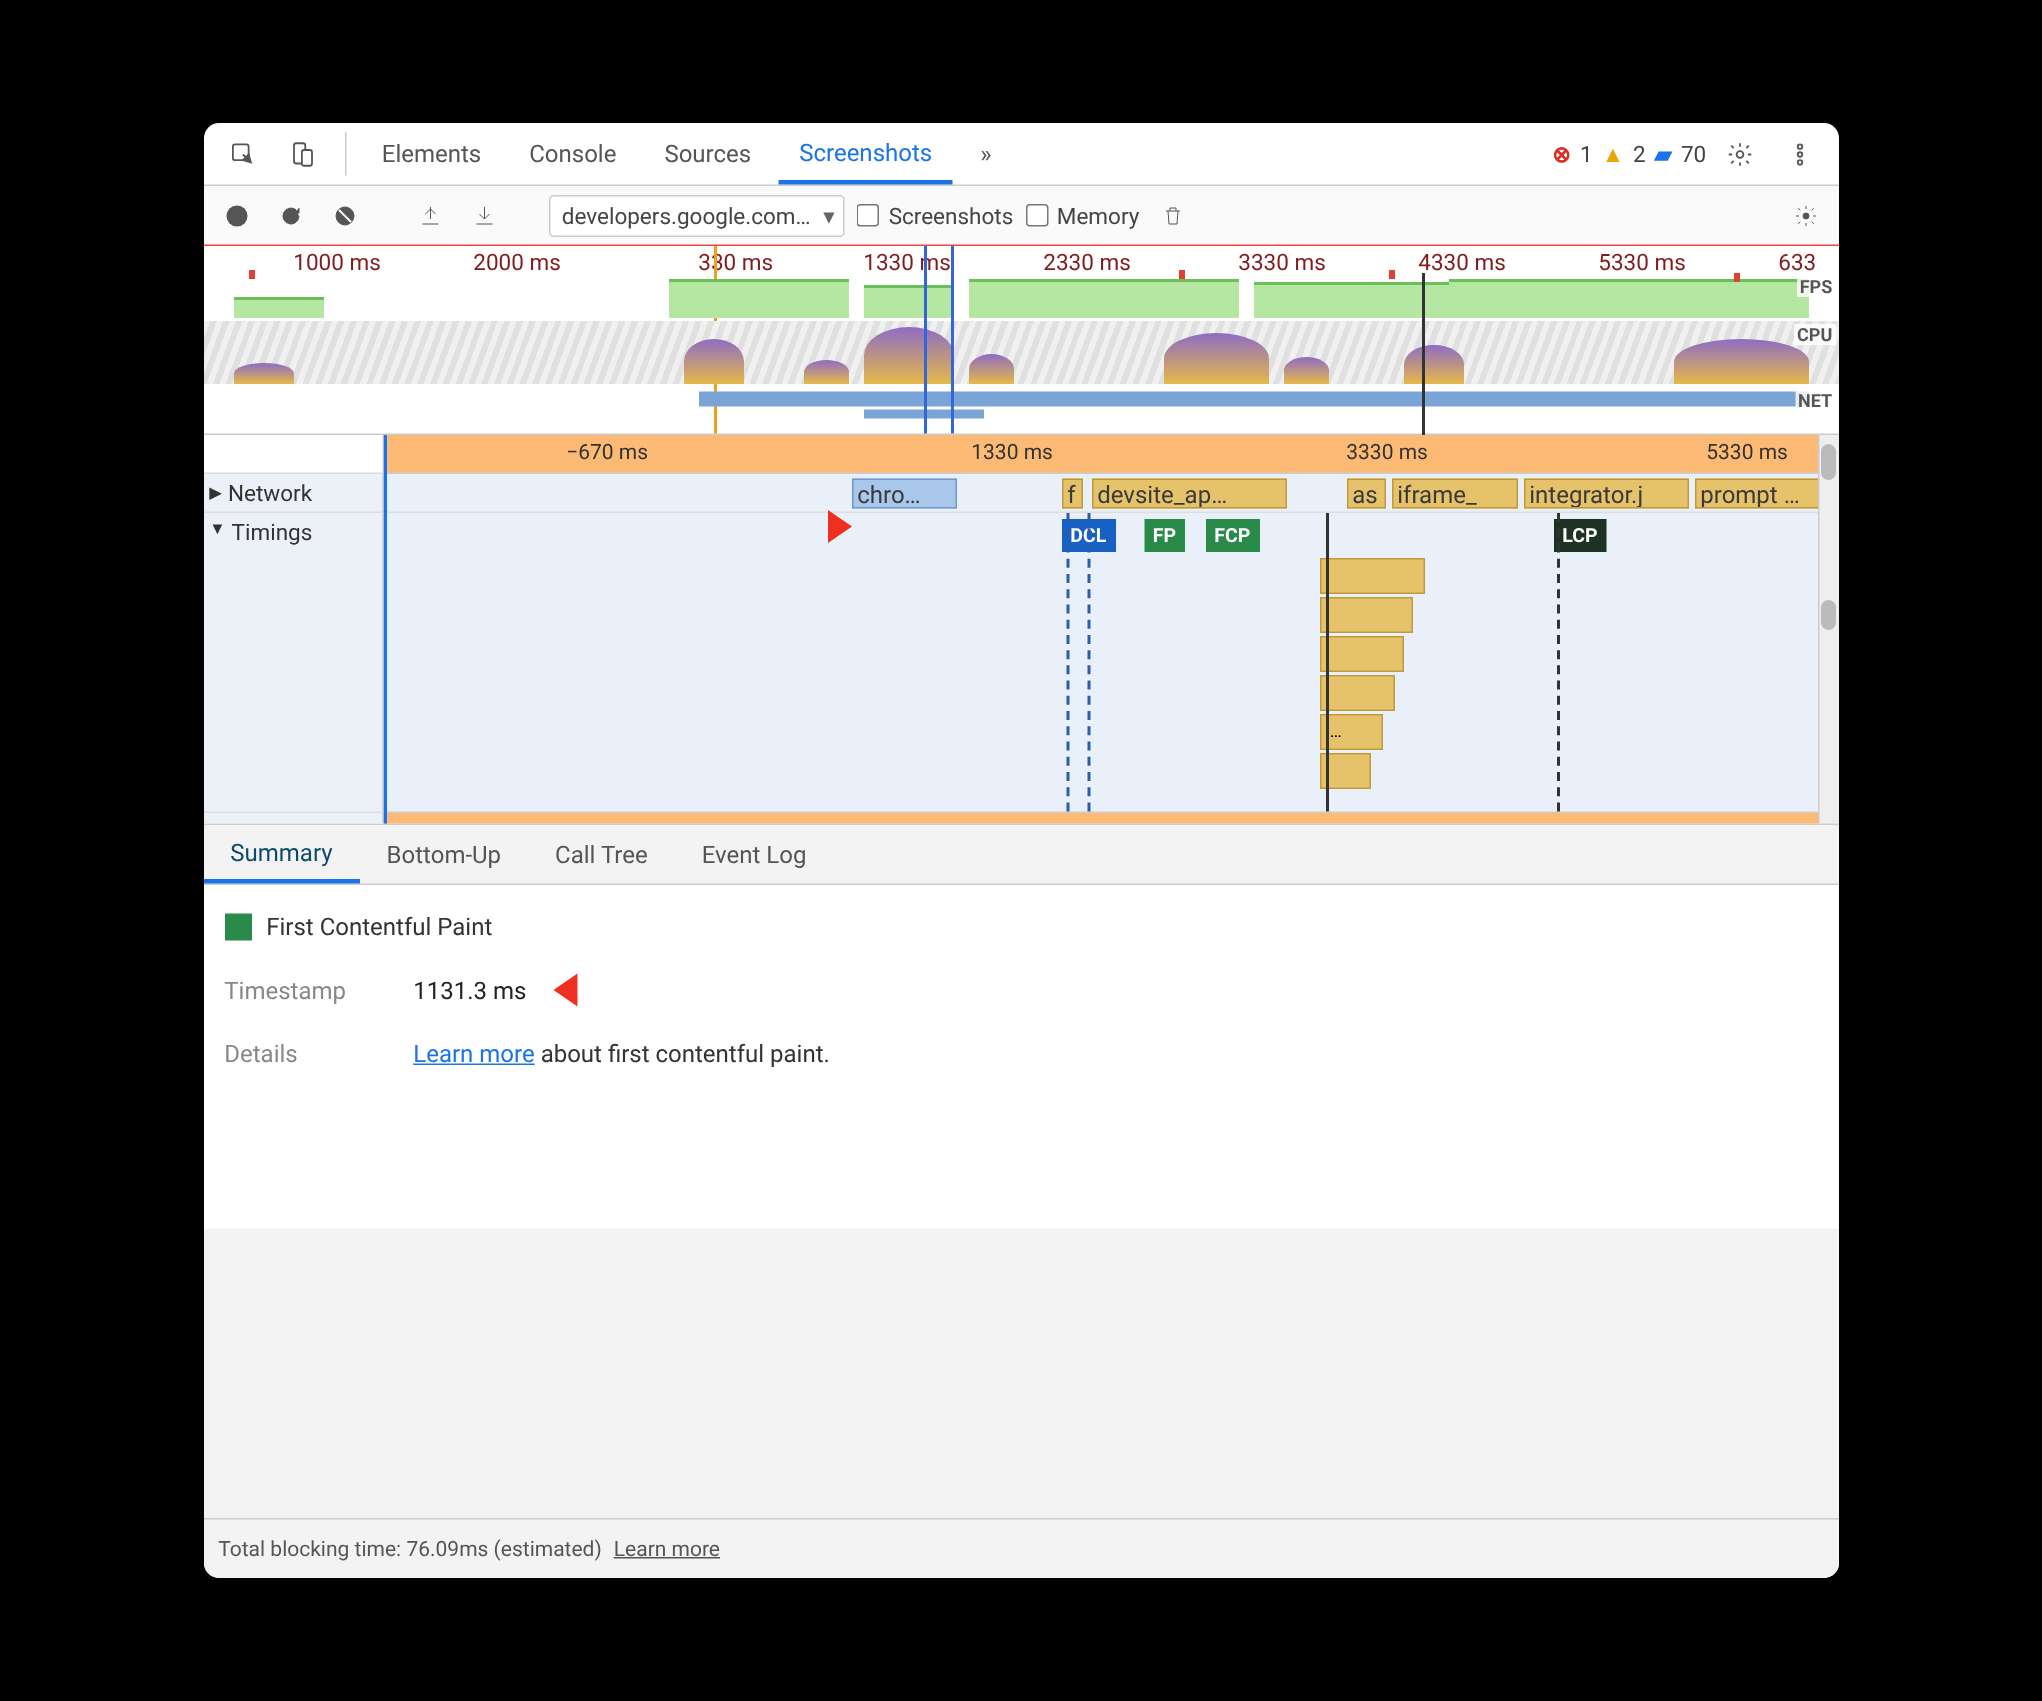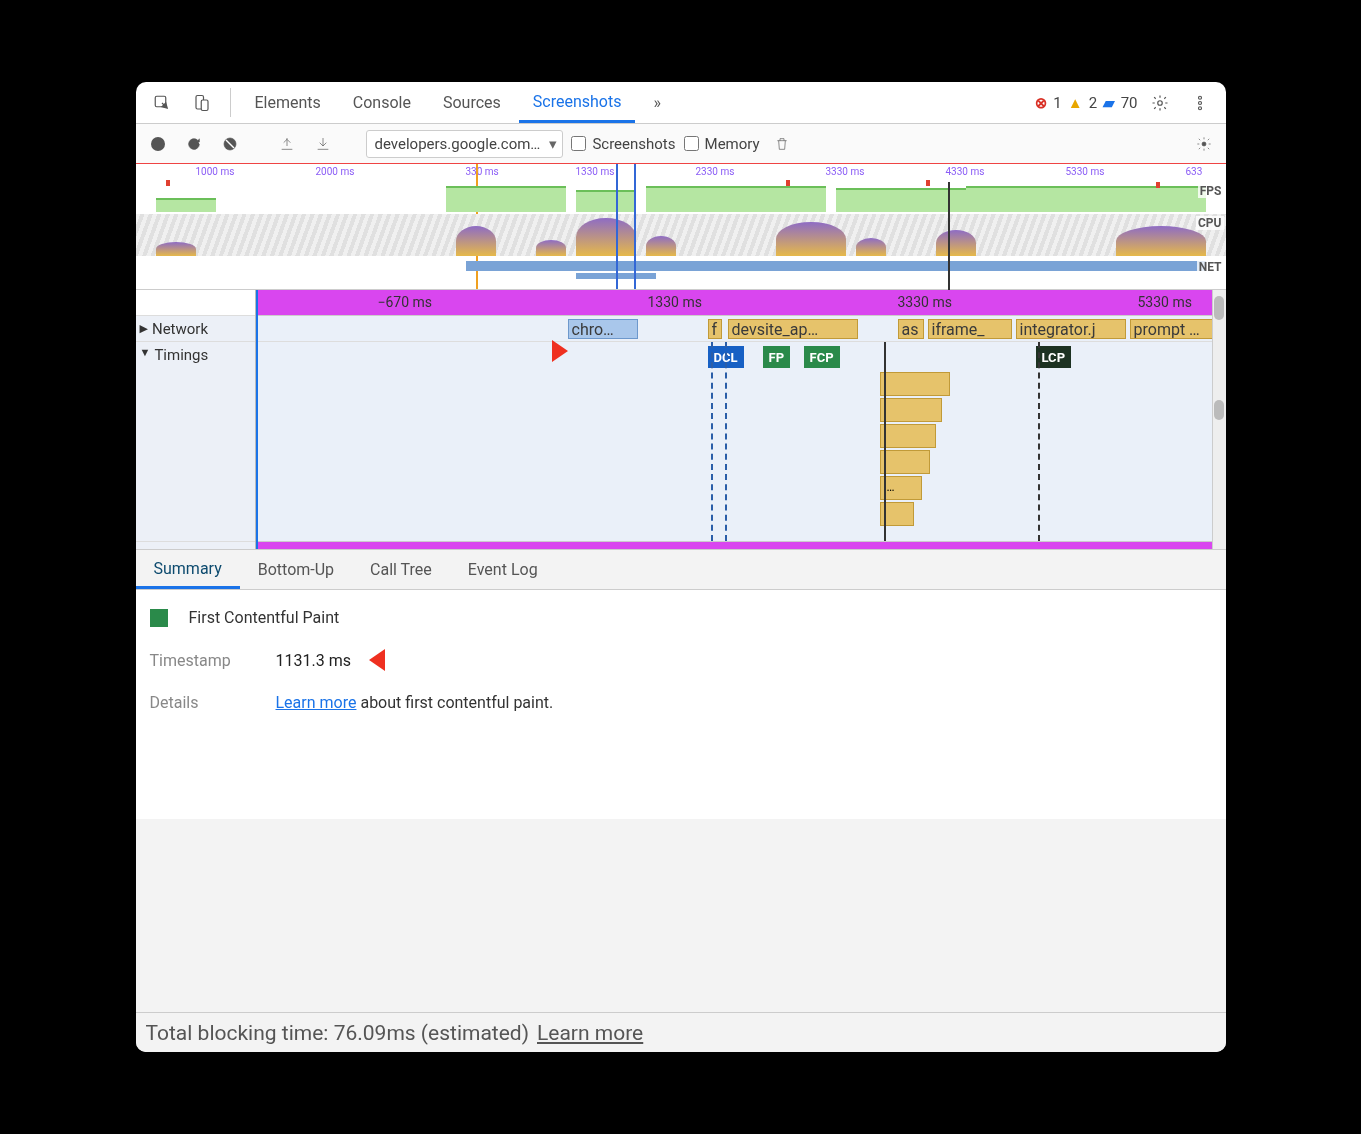--- a/index.html
+++ b/index.html
@@ -29,38 +29,38 @@
 .toolbar { height: 40px; border-bottom: 1px solid #ef4444; display: flex; align-items: center; gap: 8px; padding: 0 8px; background: #fafafa; }
 .tbtn { width: 28px; height: 28px; display: flex; align-items: center; justify-content: center; cursor: pointer; color: #555; }
 .tbtn svg { width: 16px; height: 16px; stroke: #555; fill: #555; }
 .record-dot { width: 14px; height: 14px; border-radius: 50%; background: #555; }
 .select { border: 1px solid #ccc; border-radius: 3px; padding: 4px 22px 4px 8px; font-size: 15px; color: #444; position: relative; cursor: pointer; background: #fff; }
 .select::after { content: "▾"; position: absolute; right: 6px; color: #666; }
 .chk { display: flex; align-items: center; gap: 6px; font-size: 15px; color: #444; cursor: pointer; }
 .chk input { width: 15px; height: 15px; }
 
 .overview { height: 126px; border-bottom: 1px solid #ccc; position: relative; background: #fff; }
-.ov-ticks { height: 18px; display: flex; font-size: 10px; color: #8b5cf6; position: relative; }
+.ov-ticks { height: 18px; display: flex; font-size: 15px; color: #7f1d1d; position: relative; }
 .ov-ticks span { position: absolute; top: 2px; }
 .lane-label { position: absolute; right: 2px; font-size: 12px; font-weight: bold; color: #555; background: rgba(255,255,255,.8); padding: 0 2px; }
 .fps-lane { position: absolute; top: 18px; width: 100%; height: 30px; }
 .fps-chunk { position: absolute; bottom: 0; background: #b5e6a2; border-top: 2px solid #6bbf59; }
 .cpu-lane { position: absolute; top: 50px; width: 100%; height: 42px; background: repeating-linear-gradient(110deg,#f0f0f0 0,#f0f0f0 4px,#e0e0e0 4px,#e0e0e0 8px); }
 .cpu-bump { position: absolute; bottom: 0; background: linear-gradient(#8e6cc4,#e6b94a); border-radius: 50% 50% 0 0; }
 .net-lane { position: absolute; top: 95px; width: 100%; height: 20px; }
 .net-block { position: absolute; top: 2px; height: 10px; background: #7aa3d6; }
 .ov-selection { position: absolute; top: 0; height: 100%; border-left: 2px solid #3367d6; border-right: 2px solid #3367d6; }
 .ov-vline { position: absolute; top: 0; width: 0; height: 100%; border-left: 2px solid #f0a020; }
 .red-tick { position: absolute; width: 4px; height: 6px; background: #e04030; }
 
 .timeline { height: 260px; border-bottom: 1px solid #ccc; position: relative; background: #f4f4f4; display: flex; }
 .tl-left { width: 120px; border-right: 1px solid #bbb; background: #ecf0f7; }
 .tl-row { height: 26px; display: flex; align-items: center; padding: 0 4px; font-size: 15px; color: #333; cursor: pointer; border-bottom: 1px solid #ddd; }
 .tl-row .tri { font-size: 11px; margin-right: 4px; }
-.tl-body { flex: 1; position: relative; background: #d946ef; border-left: 2px solid #1a73e8; }
+.tl-body { flex: 1; position: relative; background: #fdba74; border-left: 2px solid #1a73e8; }
 .tl-ticks { height: 26px; border-bottom: 1px solid #ccc; position: relative; font-size: 14px; color: #333; }
 .tl-ticks span { position: absolute; top: 4px; }
 .tl-net { height: 26px; position: relative; border-bottom: 1px solid #ddd; background: #eaf0f9; }
 .tl-net-bar { position: absolute; height: 20px; top: 3px; background: #e6c36b; border: 1px solid #c19a38; font-size: 16px; color: #3a3a3a; overflow: hidden; white-space: nowrap; padding: 0 3px; }
 .tl-net-bar.blue { background: #a9c7eb; border-color: #6d98cc; }
 .tl-timings { height: 200px; position: relative; border-bottom: 1px solid #ccc; background: #eaf0f9; }
 .timing-badge { position: absolute; top: 4px; height: 22px; color: #fff; font-size: 13px; font-weight: bold; display: flex; align-items: center; padding: 0 6px; }
 .dcl { background: #1760c4; }
 .fp { background: #2a8a4a; }
 .fcp { background: #2a8a4a; }
@@ -70,29 +70,29 @@
 .arrow svg { width: 100%; height: 100%; }
 .vline { position: absolute; top: 0; height: 100%; width: 0; border-left: 2px dashed #2b5ea8; }
 .tl-sb { position: absolute; right: 0; top: 0; width: 14px; height: 100%; background: #eee; border-left: 1px solid #ccc; }
 .tl-sb-thumb { position: absolute; right: 2px; width: 10px; background: #bbb; border-radius: 5px; }
 
 .detail-tabs { height: 40px; border-bottom: 1px solid #ccc; display: flex; background: #f3f3f3; }
 .dtab { padding: 0 18px; display: flex; align-items: center; font-size: 16px; color: #555; cursor: pointer; }
 .dtab.active { color: #0c4a6e; border-bottom: 3px solid #1a73e8; }
 
 .summary { padding: 18px 14px; font-size: 16px; color: #333; flex: 1; position: relative; background: #fff; }
-.sum-title { display: flex; align-items: center; gap: 21px; font-weight: 400; margin-bottom: 14px; }
+.sum-title { display: flex; align-items: center; gap: 10px; font-weight: 400; margin-bottom: 14px; }
 .sum-swatch { width: 18px; height: 18px; background: #2a8a4a; }
 .sum-row { display: flex; gap: 16px; margin-bottom: 14px; align-items: center; }
 .sum-label { color: #888; width: 110px; }
 .sum-val { color: #222; }
 .link { color: #1a73e8; text-decoration: underline; cursor: pointer; }
 .blank-area { flex: 1; background: #f3f3f3; }
 
-.statusbar { height: 40px; border-top: 1px solid #ccc; display: flex; align-items: center; padding: 0 10px; font-size: 21px; color: #555; gap: 8px; background: #f3f3f3; }
+.statusbar { height: 40px; border-top: 1px solid #ccc; display: flex; align-items: center; padding: 0 10px; font-size: 14px; color: #555; gap: 8px; background: #f3f3f3; }
 .status-link { text-decoration: underline; cursor: pointer; }
 </style>
 </head>
 <body>
 
 <div class="window">
 
 
   <div class="tabsbar">
     <div class="tbicon">

